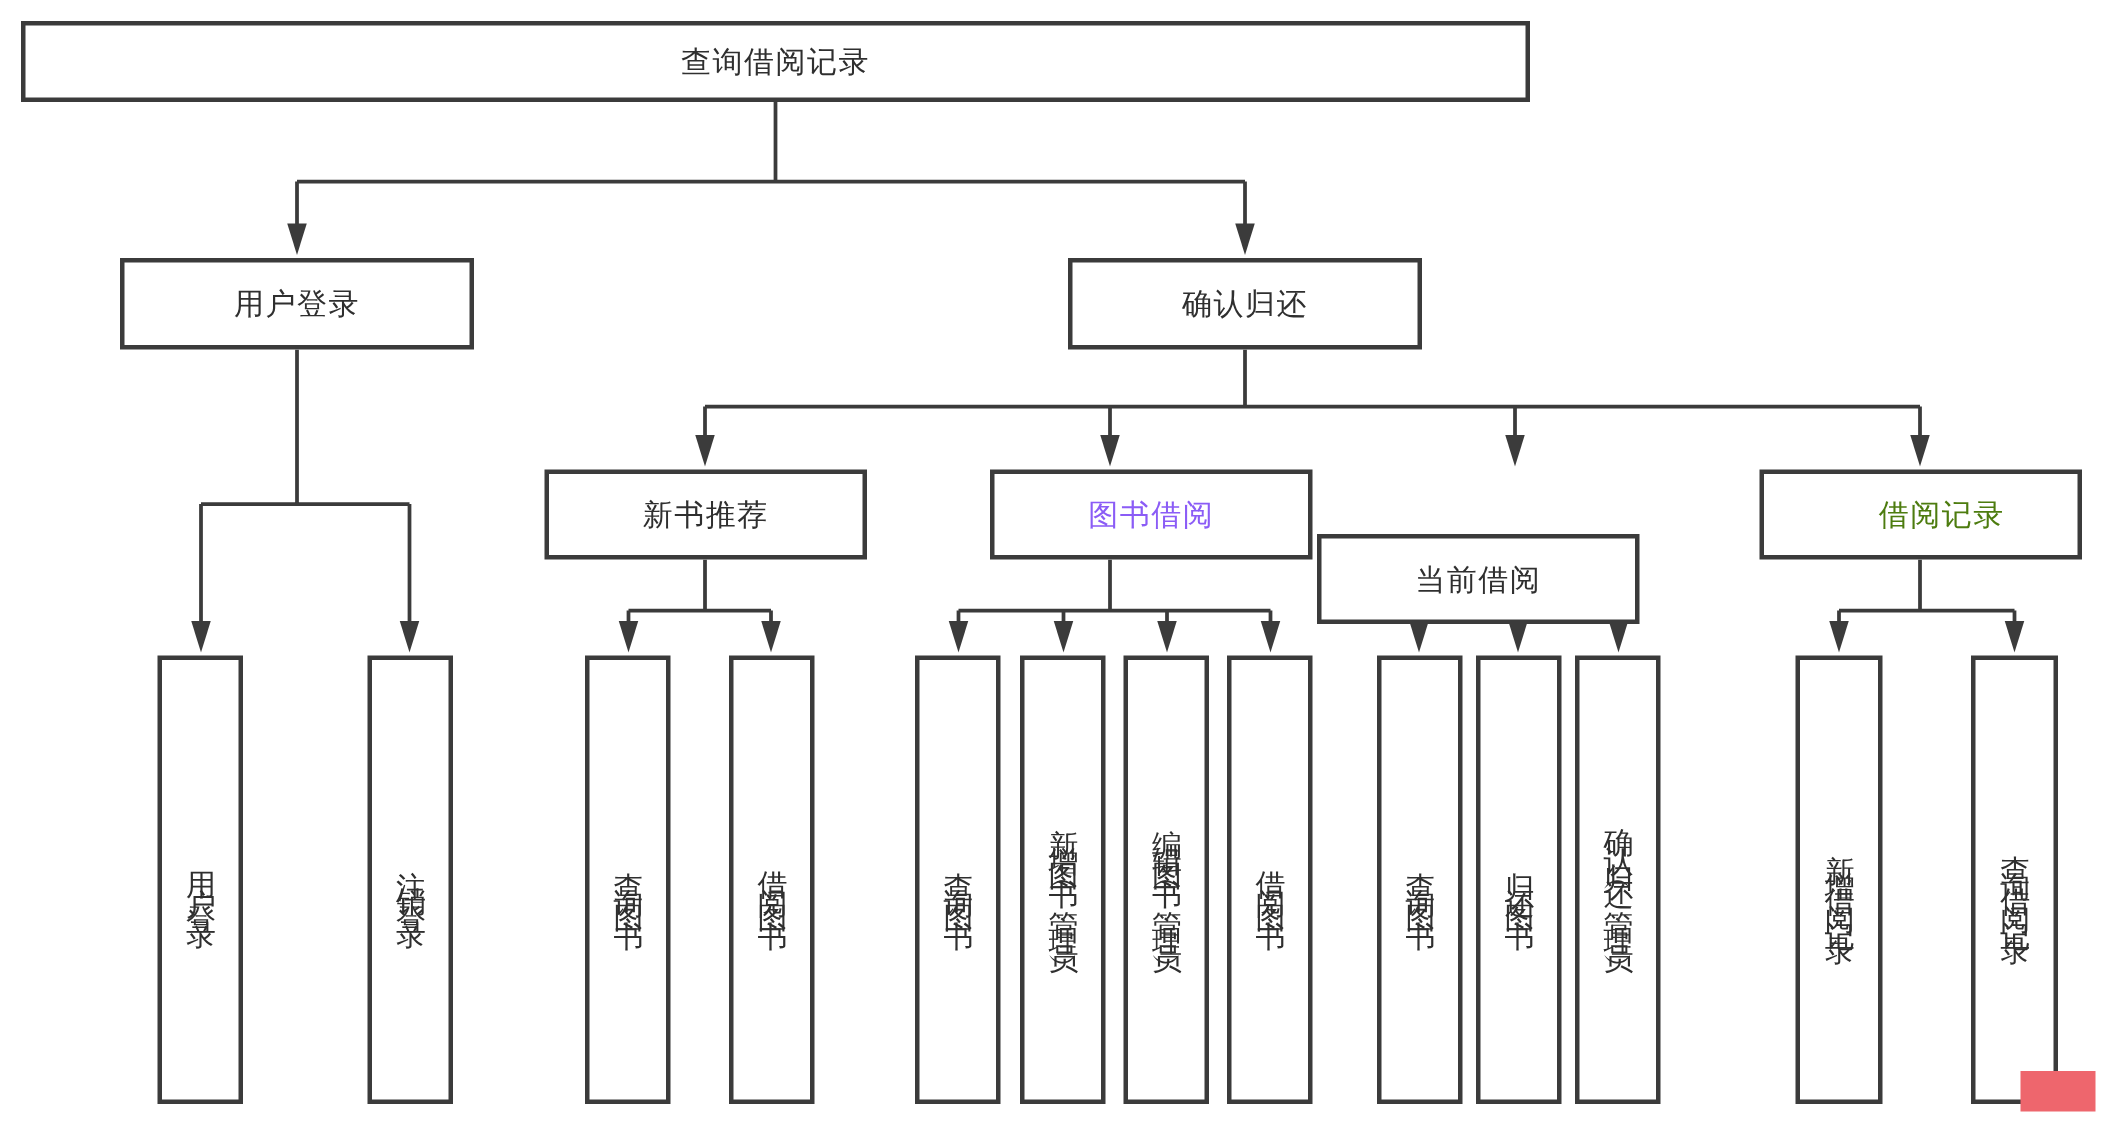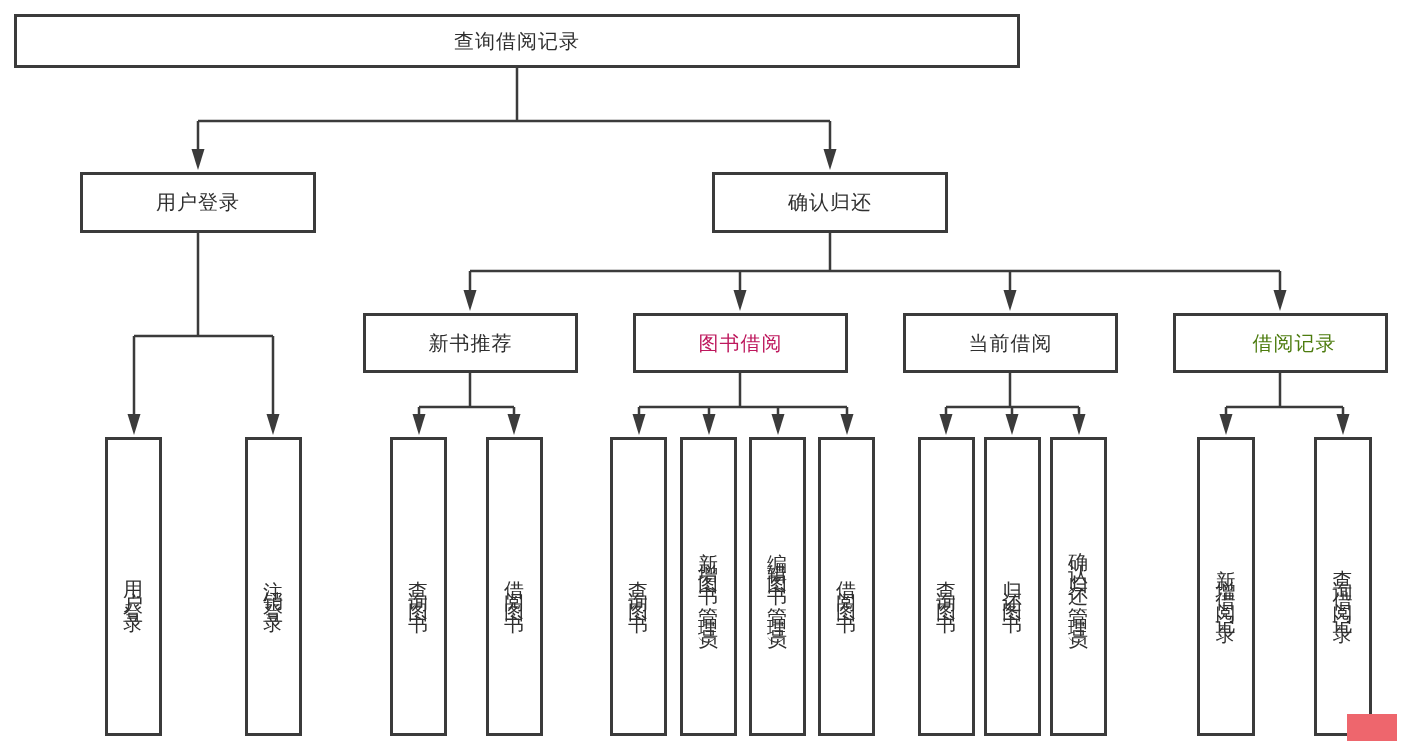--- a/index.html
+++ b/index.html
@@ -25,21 +25,21 @@
   
   .root{left:14px;top:14px;width:1006px;height:54px;}
   
   .lvl1{top:172px;width:236px;height:61px;}
   .n-user-login{left:80px;}
   .n-book-mgmt{left:712px;}
   
   .lvl2{top:313px;width:215px;height:60px;}
   .n-new-book{left:363px;}
   .n-book-borrow{left:633px;}
-  .n-current-borrow{left:903px;}
+  .n-current-borrow{left:878px;margin-top:43px;}
   .n-borrow-record{left:1173px;}
   
   .leaf{
     top:437px;height:299px;width:57px;
     writing-mode:vertical-rl;
     letter-spacing:11px;
     line-height:1;
     font-size:20px;
   }
   .lf-1{left:105px;}  .lf-2{left:245px;}
@@ -117,21 +117,21 @@
       <polygon points="1336.5,414 1349.5,414 1343,435"></polygon>
     </g>
   </svg>
 
   <div class="node root" style="border-color: rgb(59, 59, 59); color: rgb(47, 47, 47);">查询借阅记录</div>
 
   <div class="node lvl1 n-user-login" style="border-color: rgb(59, 59, 59); color: rgb(47, 47, 47);">用户登录</div>
   <div class="node lvl1 n-book-mgmt" style="border-color: rgb(59, 59, 59); color: rgb(47, 47, 47);">确认归还</div>
 
   <div class="node lvl2 n-new-book" style="border-color: rgb(59, 59, 59); color: rgb(47, 47, 47);">新书推荐</div>
-  <div class="node lvl2 n-book-borrow" style="border-color: rgb(59, 59, 59); color: #be185d;">图书借阅</div>
+  <div class="node lvl2 n-book-borrow" style="border-color: rgb(59, 59, 59); color: #8b5cf6; margin-left: 27px;">图书借阅</div>
   <div class="node lvl2 n-current-borrow" style="border-color: rgb(59, 59, 59); color: rgb(47, 47, 47);">当前借阅</div>
   <div class="node lvl2 n-borrow-record" style="border-color: rgb(59, 59, 59); color: #4d7c0f; padding-left: 28px;">借阅记录</div>
 
   <div class="node leaf lf-1" style="border-color: rgb(59, 59, 59); color: rgb(47, 47, 47);">用户登录</div>
   <div class="node leaf lf-2" style="border-color: rgb(59, 59, 59); color: rgb(47, 47, 47);">注销登录</div>
   <div class="node leaf lf-3" style="border-color: rgb(59, 59, 59); color: rgb(47, 47, 47);">查询图书</div>
   <div class="node leaf lf-4" style="border-color: rgb(59, 59, 59); color: rgb(47, 47, 47);">借阅图书</div>
   <div class="node leaf lf-5" style="border-color: rgb(59, 59, 59); color: rgb(47, 47, 47);">查询图书</div>
   <div class="node leaf lf-6" style="border-color: rgb(59, 59, 59); color: rgb(47, 47, 47);">新增图书（管理员）</div>
   <div class="node leaf lf-7" style="border-color: rgb(59, 59, 59); color: rgb(47, 47, 47);">编辑图书（管理员）</div>

